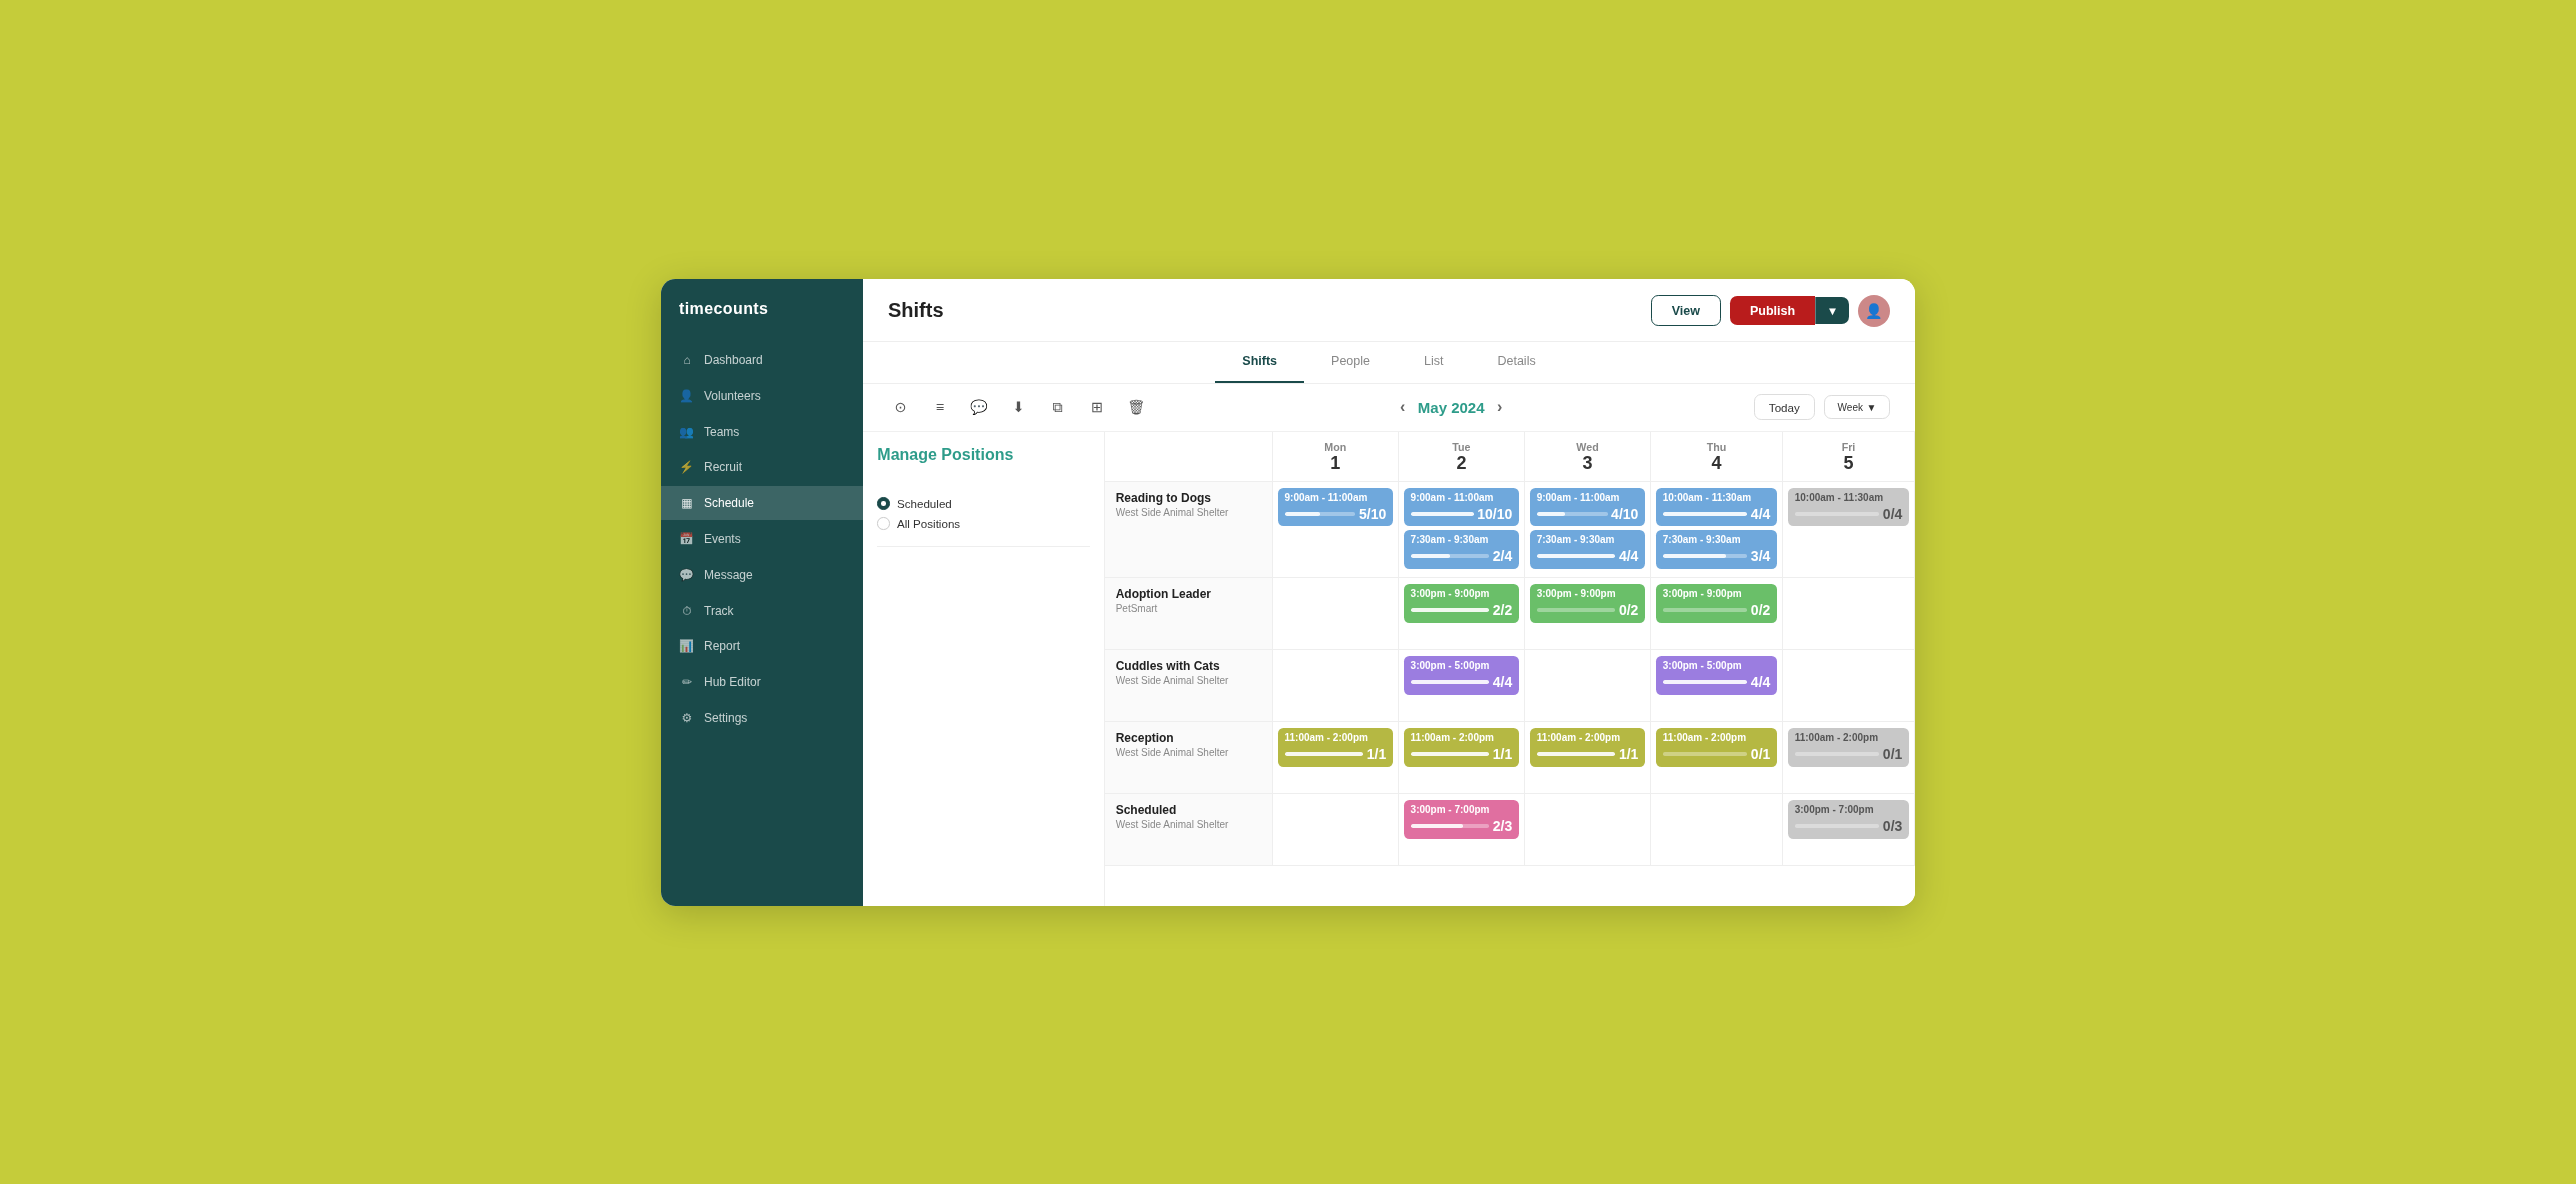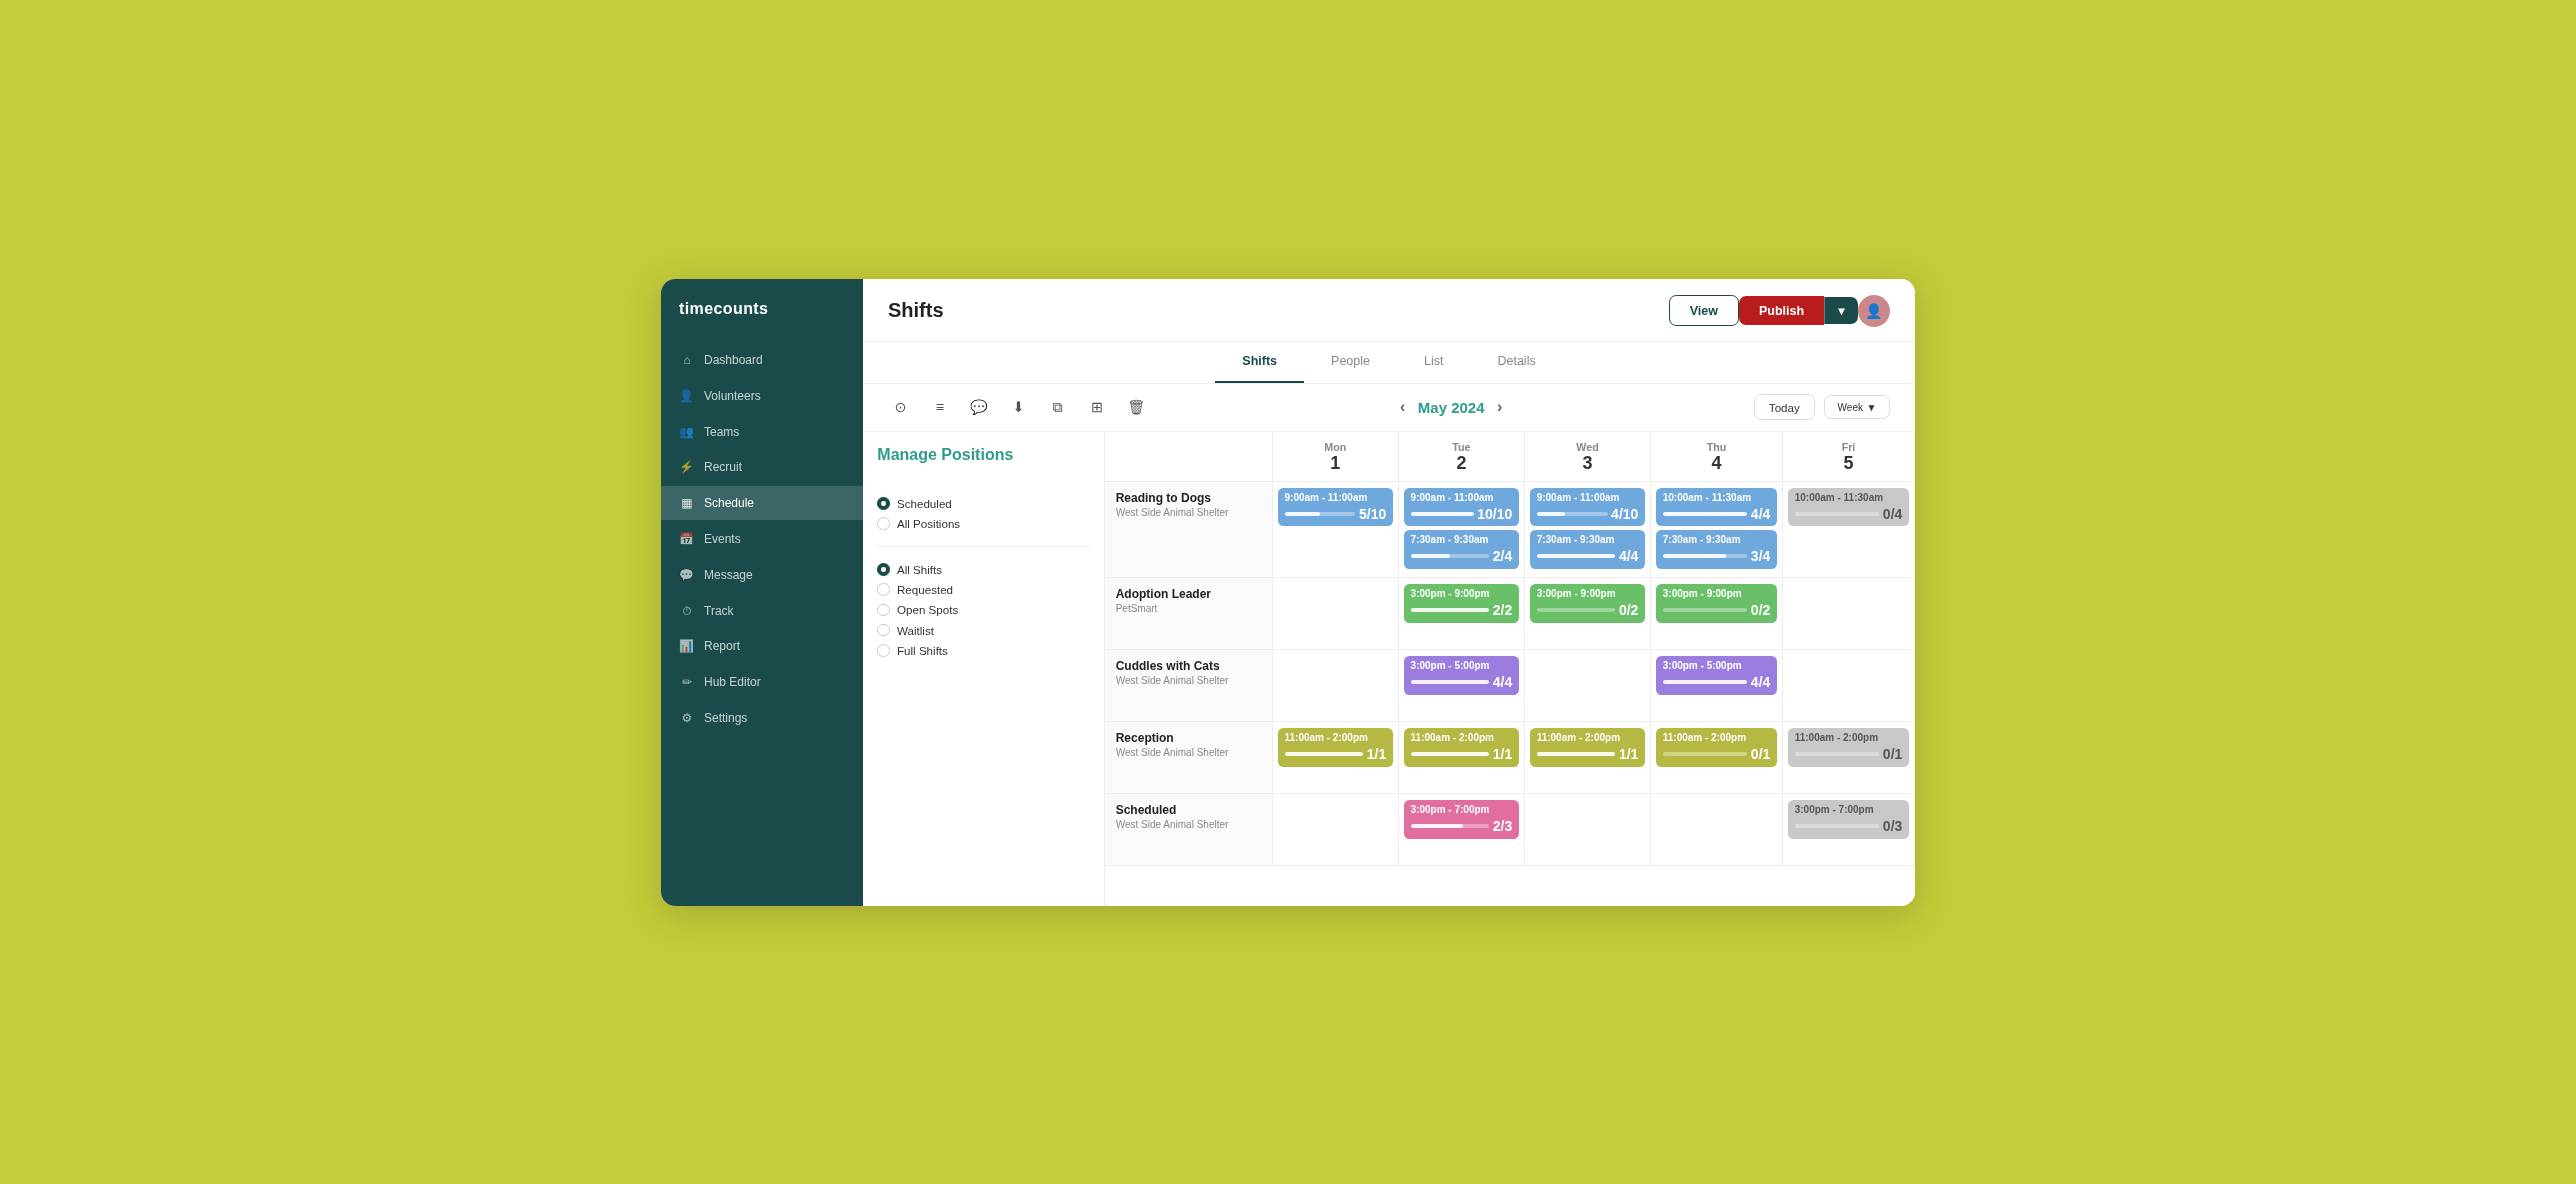--- a/index.html
+++ b/index.html
@@ -83,20 +83,21 @@
       border-bottom: 0.9px solid #eee;
     }
     .page-title {
       font-size: 20px;
       font-weight: 700;
       color: #222;
     }
     .header-actions {
       display: flex;
       align-items: center;
+      gap: 9px;
     }
     .btn-view {
       border: 1.3px solid #1a4a4a;
       background: #fff;
       color: #1a4a4a;
       padding: 7.2px 20px;
       border-radius: 7.2px;
       font-size: 12.5px;
       font-weight: 600;
       cursor: pointer;
@@ -465,42 +466,20 @@
             <div class="radio-option">
       <div class="radio-dot checked"></div>
       <span>Scheduled</span>
     </div>
             <div class="radio-option">
       <div class="radio-dot "></div>
       <span>All Positions</span>
     </div>
           </div>
           <div class="divider"></div>
-          <div class="filter-section">
-            <div class="radio-option">
-      <div class="radio-dot checked"></div>
-      <span>All Shifts</span>
-    </div>
-            <div class="radio-option">
-      <div class="radio-dot "></div>
-      <span>Requested</span>
-    </div>
-            <div class="radio-option">
-      <div class="radio-dot "></div>
-      <span>Open Spots</span>
-    </div>
-            <div class="radio-option">
-      <div class="radio-dot "></div>
-      <span>Waitlist</span>
-    </div>
-            <div class="radio-option">
-      <div class="radio-dot "></div>
-      <span>Full Shifts</span>
-    </div>
-          </div>
         </div>
 
       <div class="calendar-grid">
         <table class="cal-table">
           <thead>
             <tr class="cal-header-row">
 
             <th></th>
                 <th>
     <div class="day-name">Mon</div>

